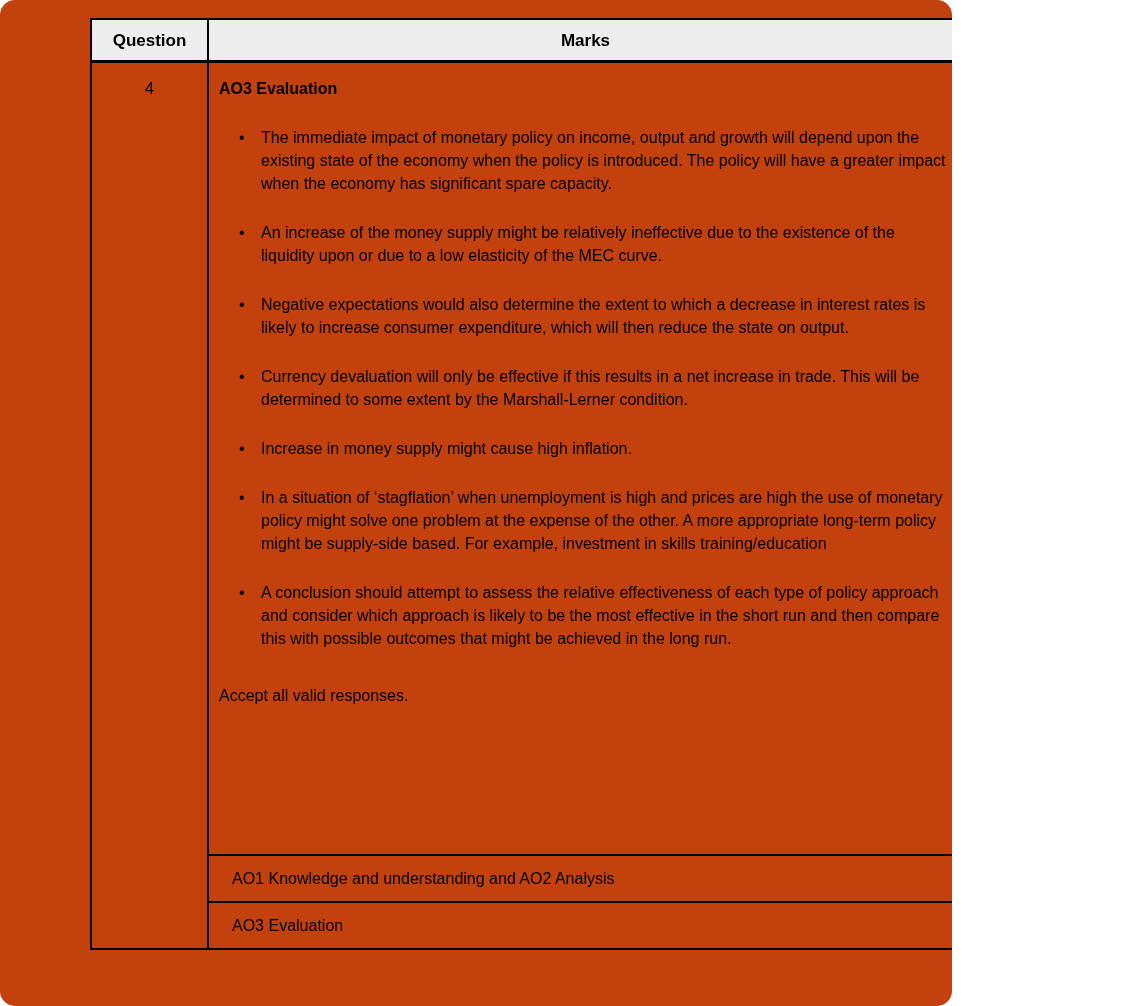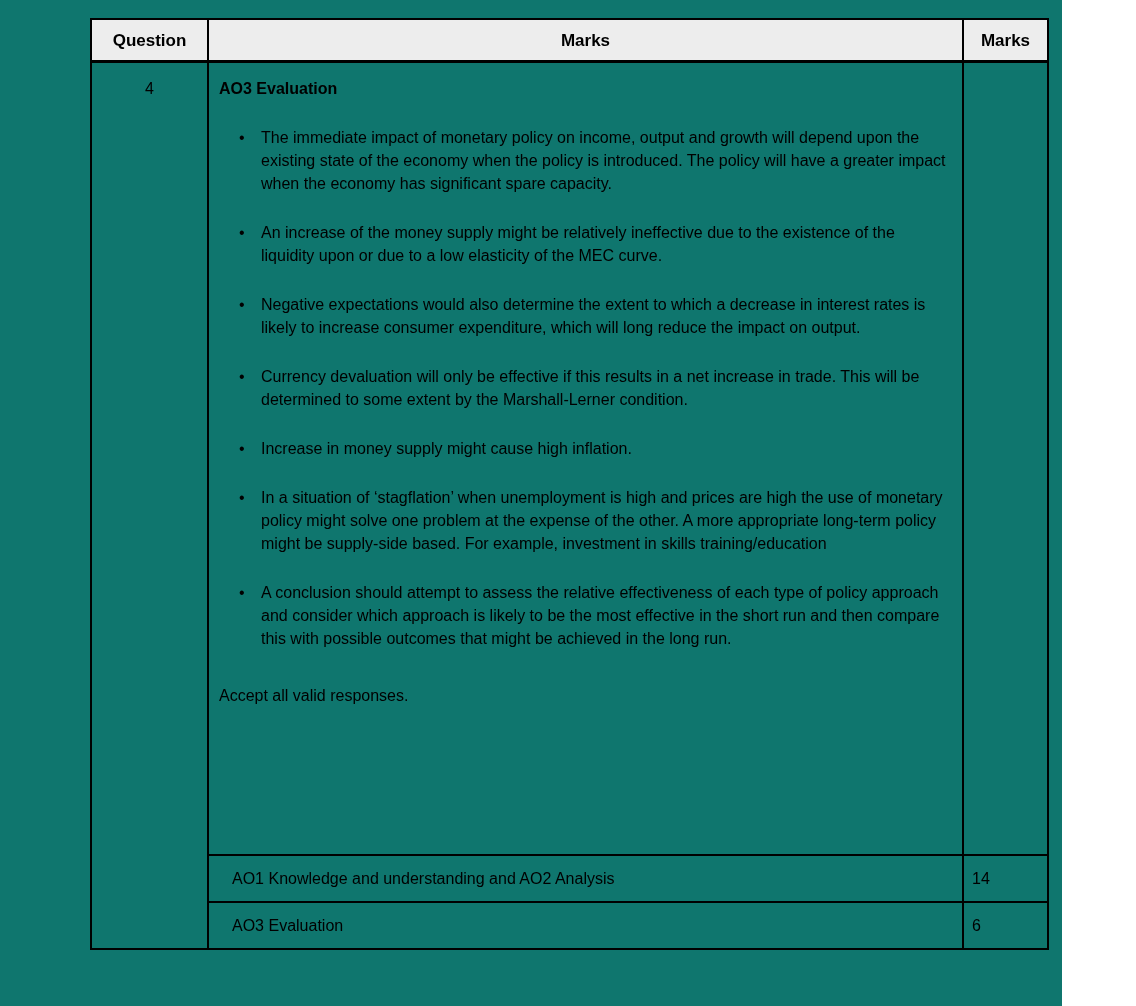--- a/index.html
+++ b/index.html
@@ -4,24 +4,25 @@
 <style>
   html, body {
     margin: 0;
     padding: 0;
     background: #ffffff;
     font-family: "Liberation Sans", "DejaVu Sans", sans-serif;
     color: #000000;
   }
   .page {
     position: relative;
-    width: 1062px;
+    width: 952px;
     height: 1006px;
-    background: #0f766e;
+    background: #c2410c;
     overflow: hidden;
+    border-radius: 15px;
   }
   table.markscheme {
     position: absolute;
     left: 90px;
     top: 18px;
     width: 957px;
     border-collapse: collapse;
     table-layout: fixed;
     font-size: 16px;
     line-height: 23px;
@@ -101,21 +102,21 @@
       <th>Marks</th>
       <th>Marks</th>
     </tr>
     <tr>
       <td class="question-cell" rowspan="3">4</td>
       <td class="answer-cell">
         <div class="answer-heading">AO3 Evaluation</div>
         <ul class="bullet-list">
           <li><span class="bullet-glyph">•</span><span>The immediate impact of monetary policy on income, output and growth will depend upon the existing state of the economy when the policy is introduced. The policy will have a greater impact when the economy has significant spare capacity.</span></li>
           <li><span class="bullet-glyph">•</span><span>An increase of the money supply might be relatively ineffective due to the existence of the liquidity upon or due to a low elasticity of the MEC curve.</span></li>
-          <li><span class="bullet-glyph">•</span><span>Negative expectations would also determine the extent to which a decrease in interest rates is likely to increase consumer expenditure, which will long reduce the impact on output.</span></li>
+          <li><span class="bullet-glyph">•</span><span>Negative expectations would also determine the extent to which a decrease in interest rates is likely to increase consumer expenditure, which will then reduce the state on output.</span></li>
           <li><span class="bullet-glyph">•</span><span>Currency devaluation will only be effective if this results in a net increase in trade. This will be determined to some extent by the Marshall-Lerner condition.</span></li>
           <li><span class="bullet-glyph">•</span><span>Increase in money supply might cause high inflation.</span></li>
           <li><span class="bullet-glyph">•</span><span>In a situation of ‘stagflation’ when unemployment is high and prices are high the use of monetary policy might solve one problem at the expense of the other. A more appropriate long-term policy might be supply-side based. For example, investment in skills training/education</span></li>
           <li><span class="bullet-glyph">•</span><span>A conclusion should attempt to assess the relative effectiveness of each type of policy approach and consider which approach is likely to be the most effective in the short run and then compare this with possible outcomes that might be achieved in the long run.</span></li>
         </ul>
         <div class="answer-footer">Accept all valid responses.</div>
       </td>
       <td class="marks-cell"></td>
     </tr>
     <tr>

